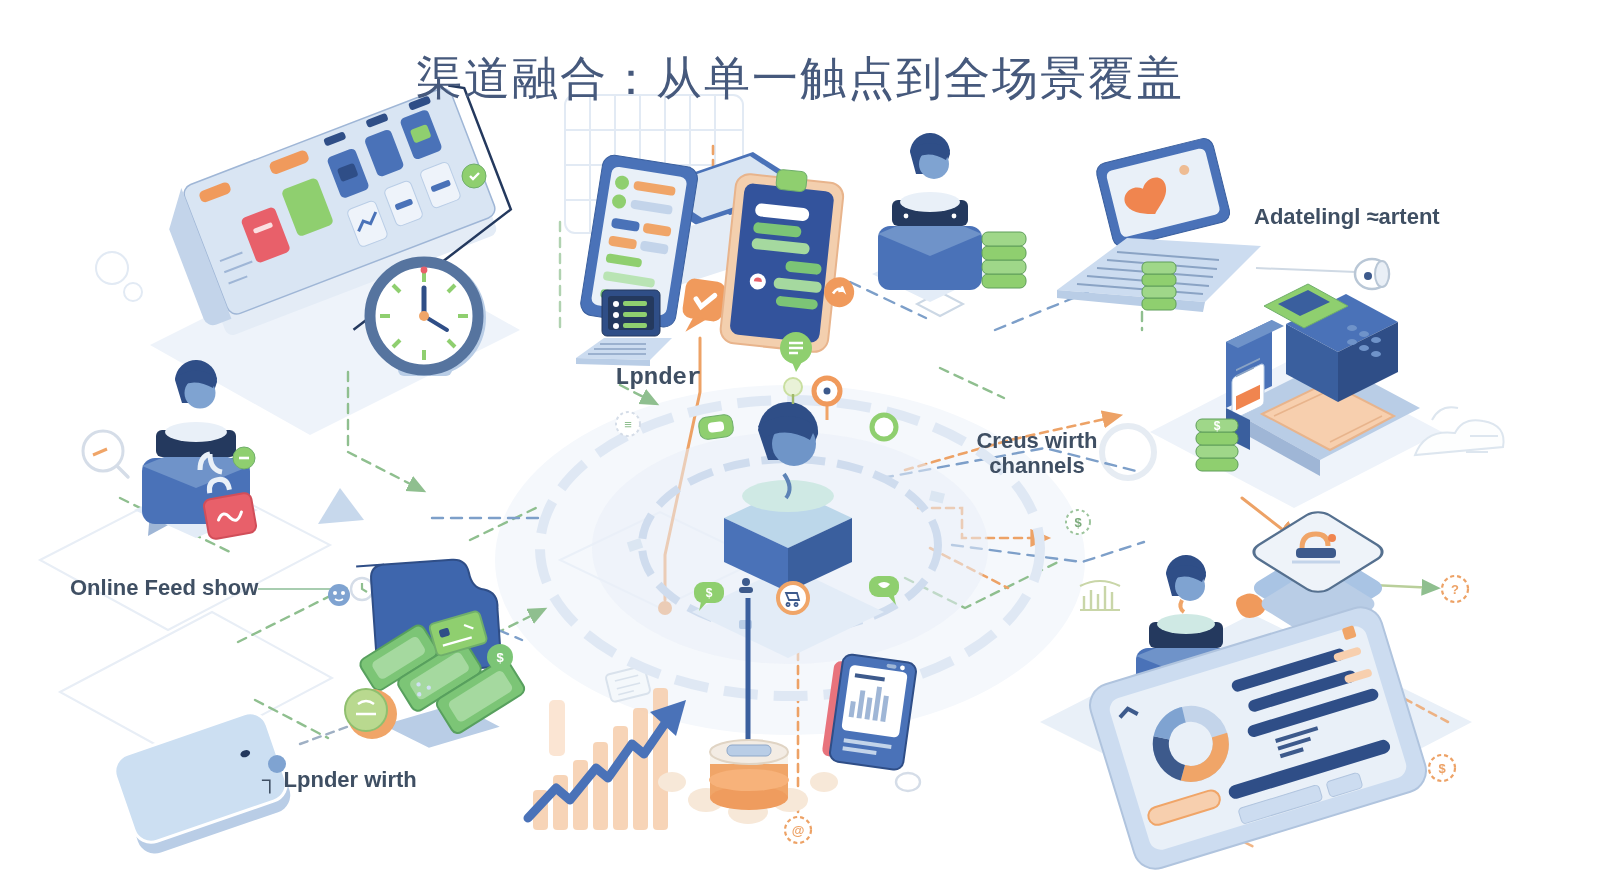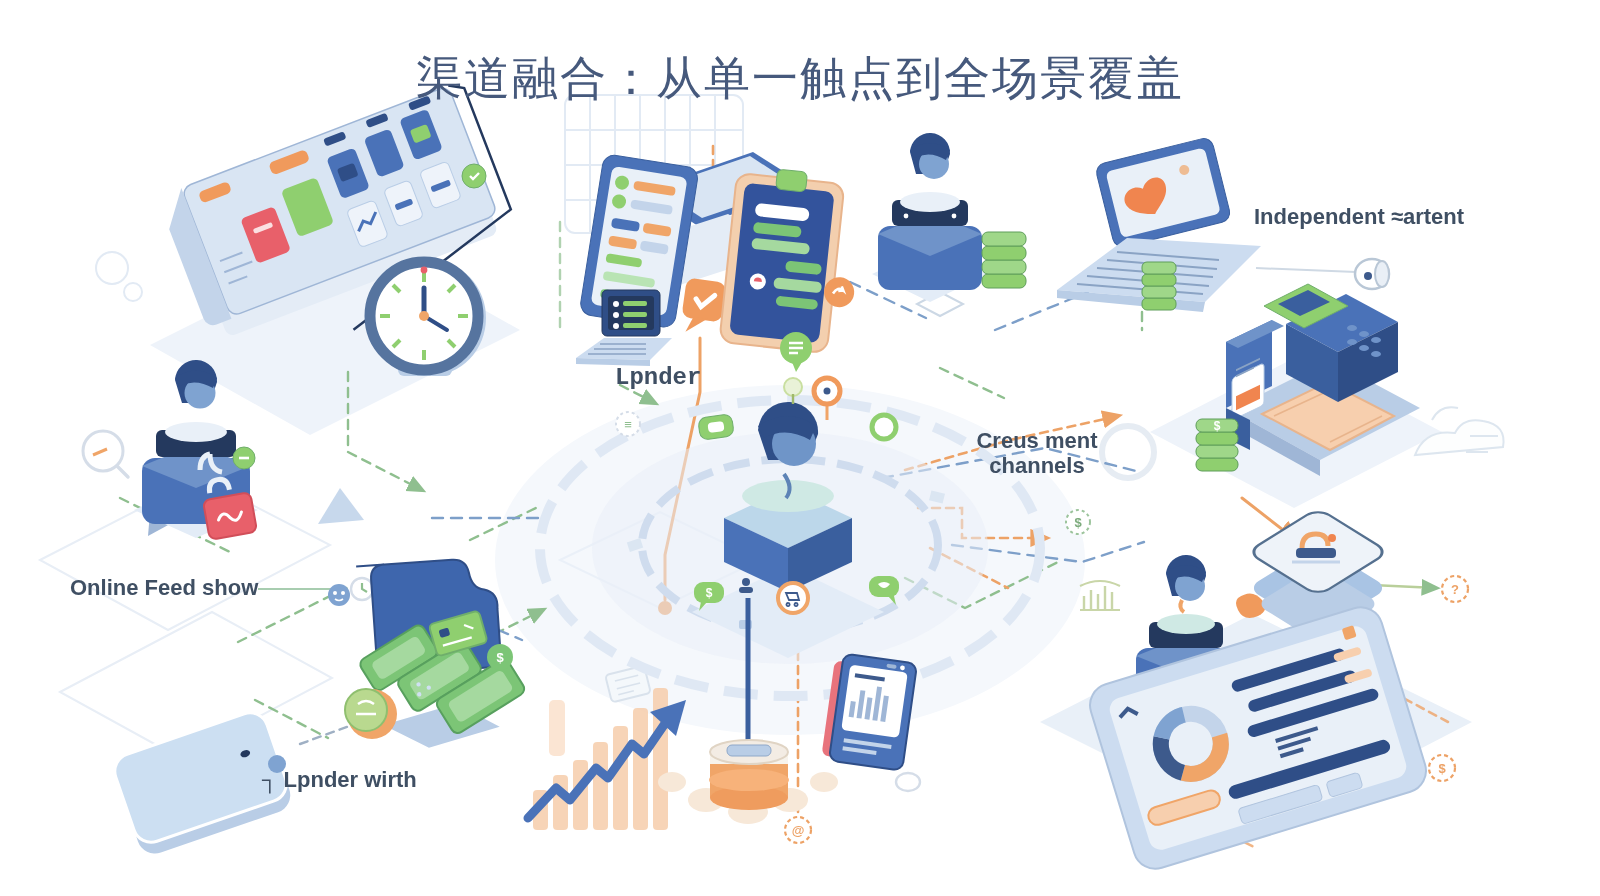--- a/index.html
+++ b/index.html
@@ -543,17 +543,17 @@
     <text class="badge" x="1442" y="773" font-size="13" fill="#eda266" text-anchor="middle">$</text>
   </g>
   <g transform="translate(1098,600)">
     <path d="M-14,10 v-14 m7,14 v-20 m7,20 v-16 m7,16 v-24 m7,24 v-18" stroke="#c9d6a8" stroke-width="2.4" fill="none"></path>
     <path d="M-18,10 h40 M-18,-14 q20,-10 40,0" stroke="#c9d6a8" stroke-width="2" fill="none"></path>
   </g>
 </svg>
 
   <div class="title">渠道融合：从单一触点到全场景覆盖</div>
   <div class="lbl lbl-lpnder">Lpnder</div>
-  <div class="lbl lbl-creus">Creus ment channels</div>
-  <div class="lbl lbl-adate">Independent ≈artent</div>
+  <div class="lbl lbl-creus">Creus wirth channels</div>
+  <div class="lbl lbl-adate">Adatelingl ≈artent</div>
   <div class="lbl lbl-online">Online Feed show</div>
   <div class="lbl lbl-trades"><span class="icon">┐</span><span>Lpnder wirth</span></div>
 </div>
 
 </body></html>

